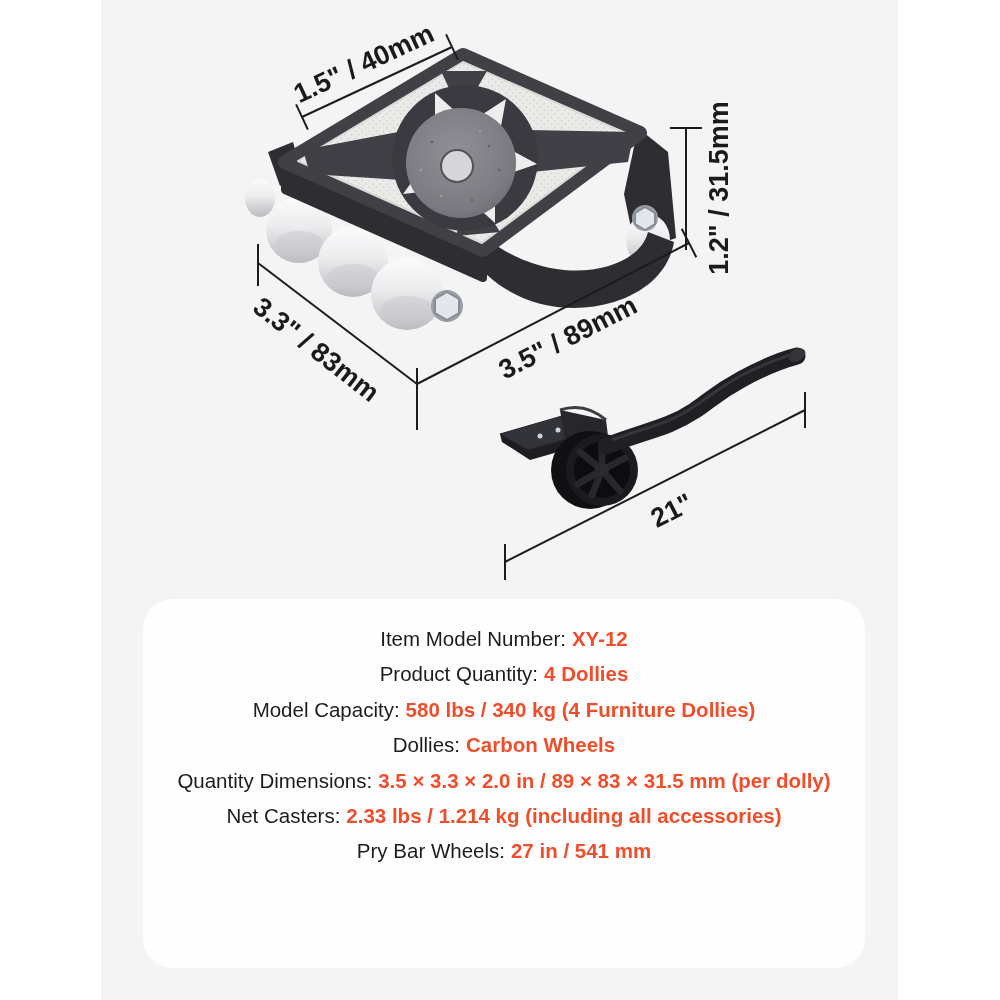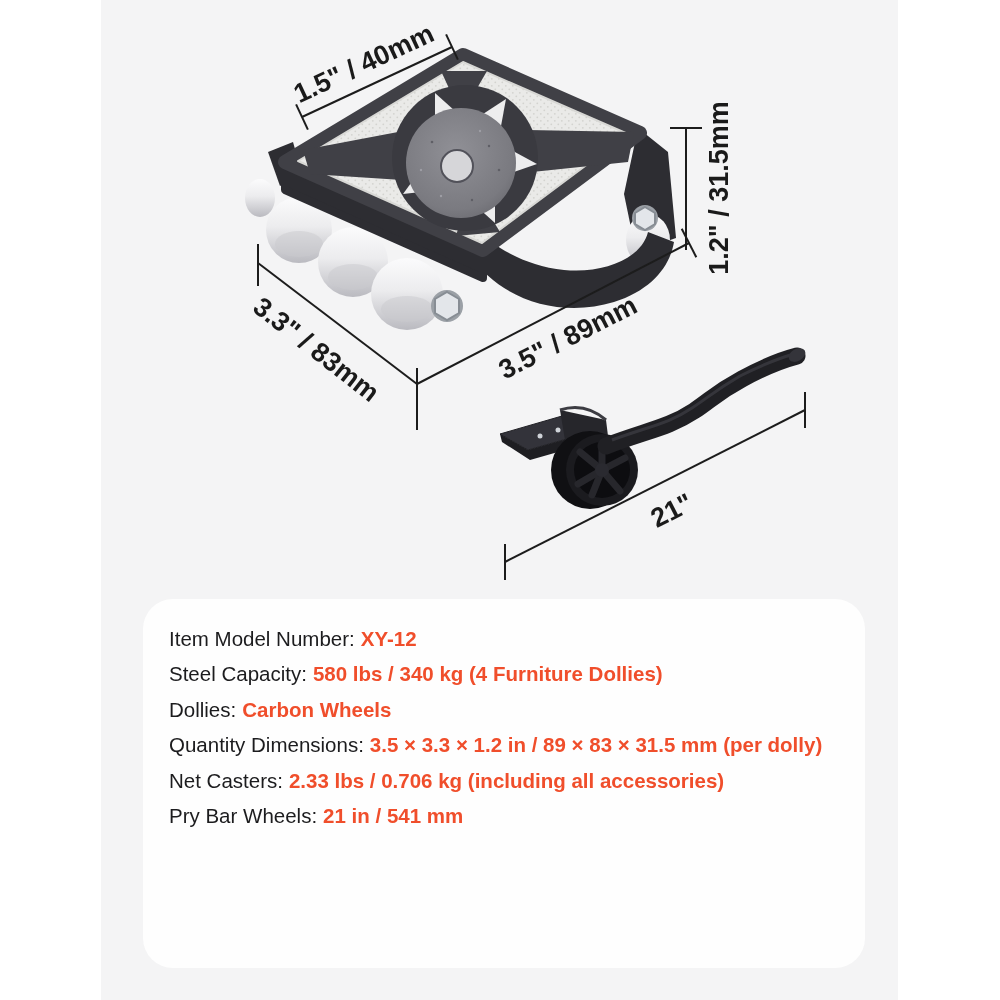--- a/index.html
+++ b/index.html
@@ -9,21 +9,21 @@
   .art{position:absolute;left:0;top:0;width:1000px;height:1000px;pointer-events:none;}
   .dim-label{position:absolute;font-weight:600;font-size:27px;color:#1a1a1a;white-space:nowrap;
              transform:translate(-50%,-50%);}
   .dim-a{left:364px;top:64px;transform:translate(-50%,-50%) rotate(-25deg);}
   .dim-b{left:719px;top:188px;transform:translate(-50%,-50%) rotate(-90deg);}
   .dim-c{left:316px;top:350px;transform:translate(-50%,-50%) rotate(38deg);}
   .dim-d{left:568px;top:338px;transform:translate(-50%,-50%) rotate(-27deg);}
   .dim-e{left:672px;top:511px;transform:translate(-50%,-50%) rotate(-27deg);}
   .spec-card{position:absolute;left:143px;top:599px;width:722px;height:369px;background:#fefefe;
              border-radius:30px;box-sizing:border-box;padding:22px 26px 0 26px;}
-  .spec-row{line-height:35.4px;font-size:20.5px;white-space:nowrap;}
+  .spec-row{line-height:35.4px;font-size:20.5px;white-space:nowrap;text-align:center;}
   .spec-label{color:#1c1c1e;font-weight:400;margin-right:6px;}
   .spec-value{color:#f04e2b;font-weight:700;}
 </style>
 </head>
 <body>
 
 <div class="page">
 
   <div class="stage"></div>
 
@@ -156,29 +156,32 @@
   <div class="dim-label dim-b">1.2" / 31.5mm</div>
   <div class="dim-label dim-c">3.3" / 83mm</div>
   <div class="dim-label dim-d">3.5" / 89mm</div>
   <div class="dim-label dim-e">21"</div>
 
   <div class="spec-card">
     <div class="spec-row">
       <span class="spec-label">Item Model Number:</span><span class="spec-value">XY-12</span>
     </div>
     <div class="spec-row">
-      <span class="spec-label">Steel Capacity:</span><span class="spec-value">580 lbs / 340 kg (4 Furniture Dollies)</span>
+      <span class="spec-label">Product Quantity:</span><span class="spec-value">4 Dollies</span>
+    </div>
+    <div class="spec-row">
+      <span class="spec-label">Model Capacity:</span><span class="spec-value">580 lbs / 340 kg (4 Furniture Dollies)</span>
     </div>
     <div class="spec-row">
       <span class="spec-label">Dollies:</span><span class="spec-value">Carbon Wheels</span>
     </div>
     <div class="spec-row">
-      <span class="spec-label">Quantity Dimensions:</span><span class="spec-value">3.5 × 3.3 × 1.2 in / 89 × 83 × 31.5 mm (per dolly)</span>
+      <span class="spec-label">Quantity Dimensions:</span><span class="spec-value">3.5 × 3.3 × 2.0 in / 89 × 83 × 31.5 mm (per dolly)</span>
     </div>
     <div class="spec-row">
-      <span class="spec-label">Net Casters:</span><span class="spec-value">2.33 lbs / 0.706 kg (including all accessories)</span>
+      <span class="spec-label">Net Casters:</span><span class="spec-value">2.33 lbs / 1.214 kg (including all accessories)</span>
     </div>
     <div class="spec-row">
-      <span class="spec-label">Pry Bar Wheels:</span><span class="spec-value">21 in / 541 mm</span>
+      <span class="spec-label">Pry Bar Wheels:</span><span class="spec-value">27 in / 541 mm</span>
     </div>
   </div>
 
 </div>
 
 </body></html>

